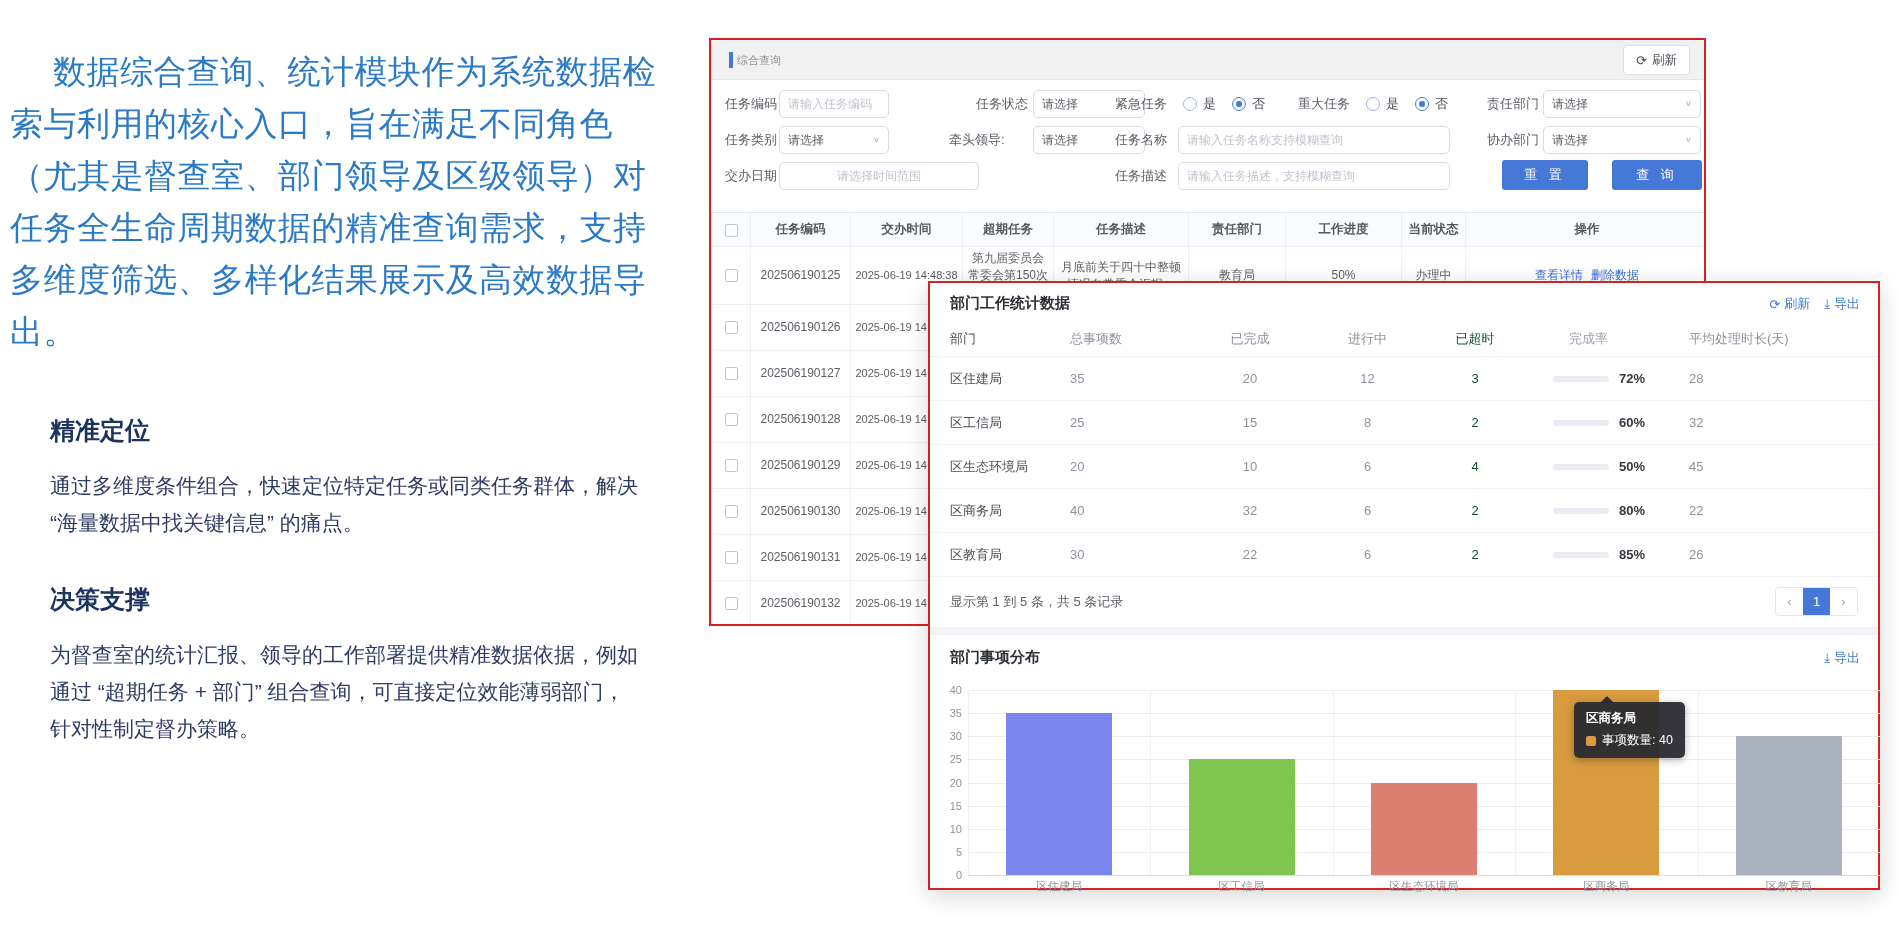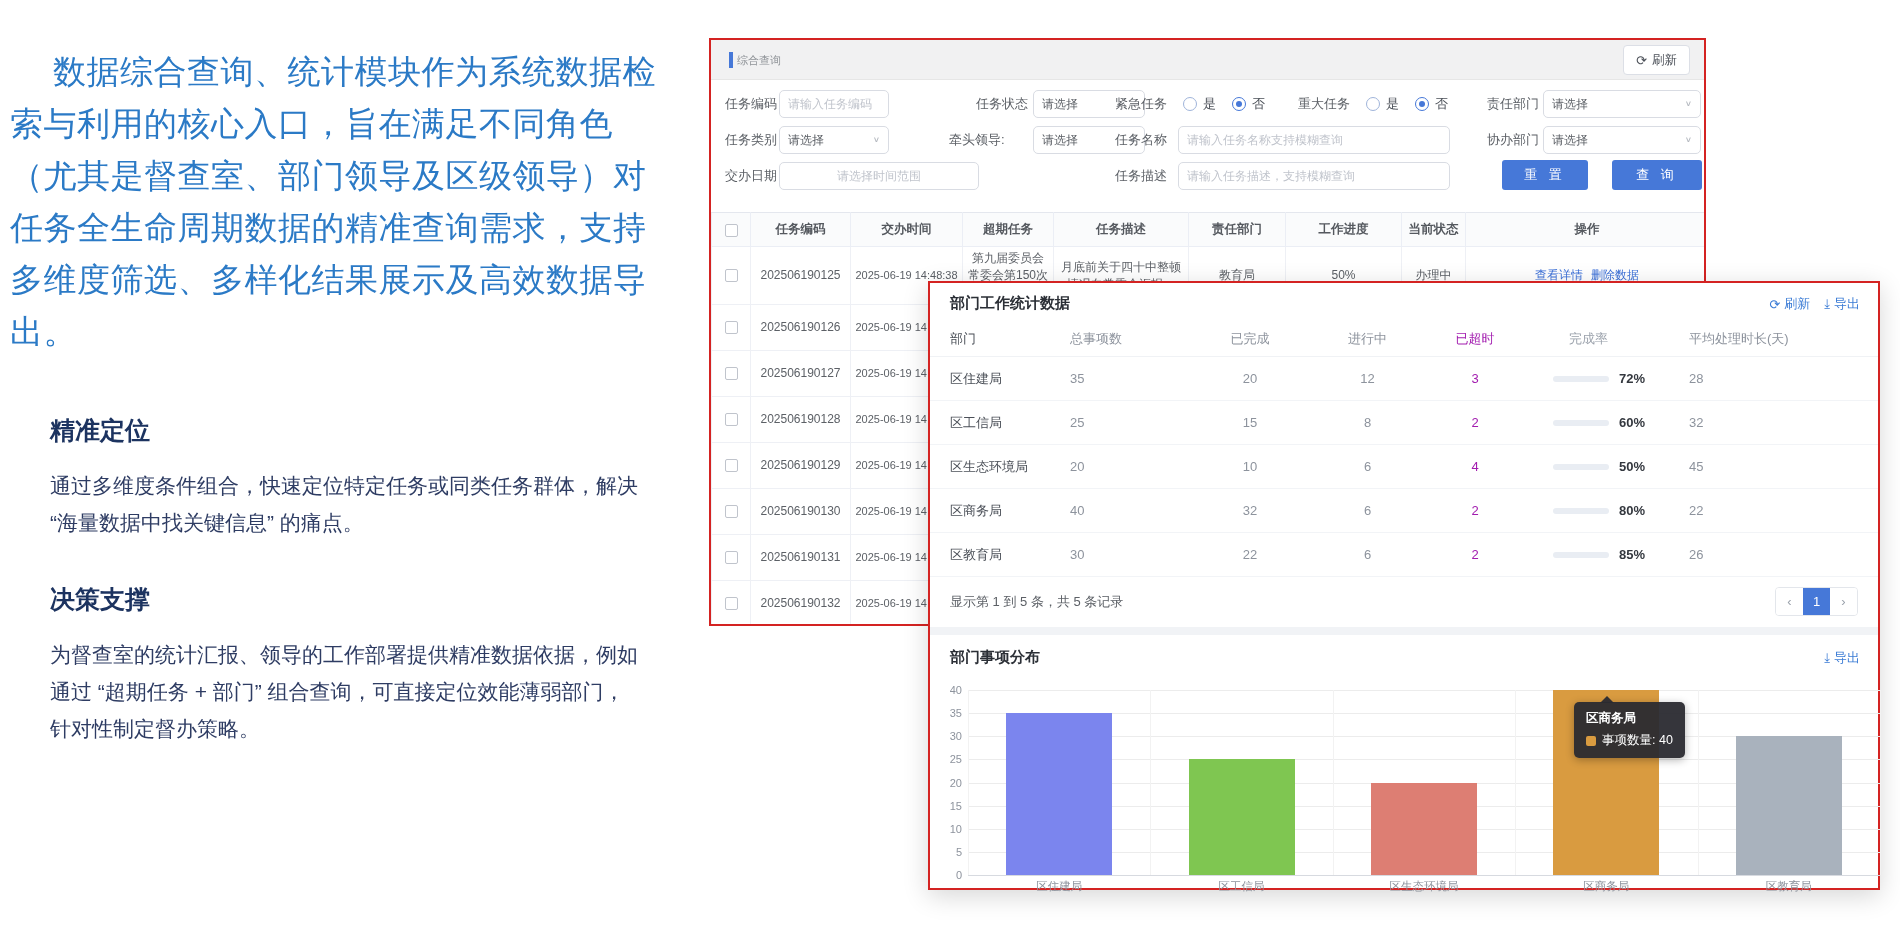--- a/index.html
+++ b/index.html
@@ -70,21 +70,21 @@
 
   .s-head { position:absolute; left:0; top:38px; width:100%; height:36px; display:flex;
     align-items:center; font-size:13px; color:#9aa1ab; border-bottom:1px solid #f0f2f5; }
   .s-rows { position:absolute; left:0; top:74px; width:100%; }
   .s-row { display:flex; align-items:center; height:44px; font-size:13px;
     border-bottom:1px solid #f2f4f7; }
   .c-dept { width:140px; padding-left:20px; text-align:left; color:#4a4f57; }
   .c-total { width:120px; text-align:left; color:#8d939d; }
   .c-done { width:120px; text-align:center; color:#8d939d; }
   .c-doing { width:115px; text-align:center; color:#8d939d; }
-  .c-over { width:100px; text-align:center; color:#a21caf; }
+  .c-over { width:100px; text-align:center; color:#14532d; }
   .c-rate { width:150px; display:flex; align-items:center; }
   .c-days { flex:1; padding-left:14px; text-align:left; color:#8d939d; }
   .pr-track { width:56px; height:6px; border-radius:3px; background:#e9edf3; margin-left:28px;
     overflow:hidden; }
   .pr-fill { height:6px; border-radius:3px; }
   .pr-pct { font-size:13px; color:#34383f; font-weight:bold; margin-left:10px; }
 
   .s-footer { position:absolute; left:0; top:296px; width:100%; height:44px; }
   .s-count { position:absolute; left:20px; top:14px; font-size:13px; color:#5c6066; }
   .pager { position:absolute; right:20px; top:8px; display:flex; border:1px solid #e3e6eb;

